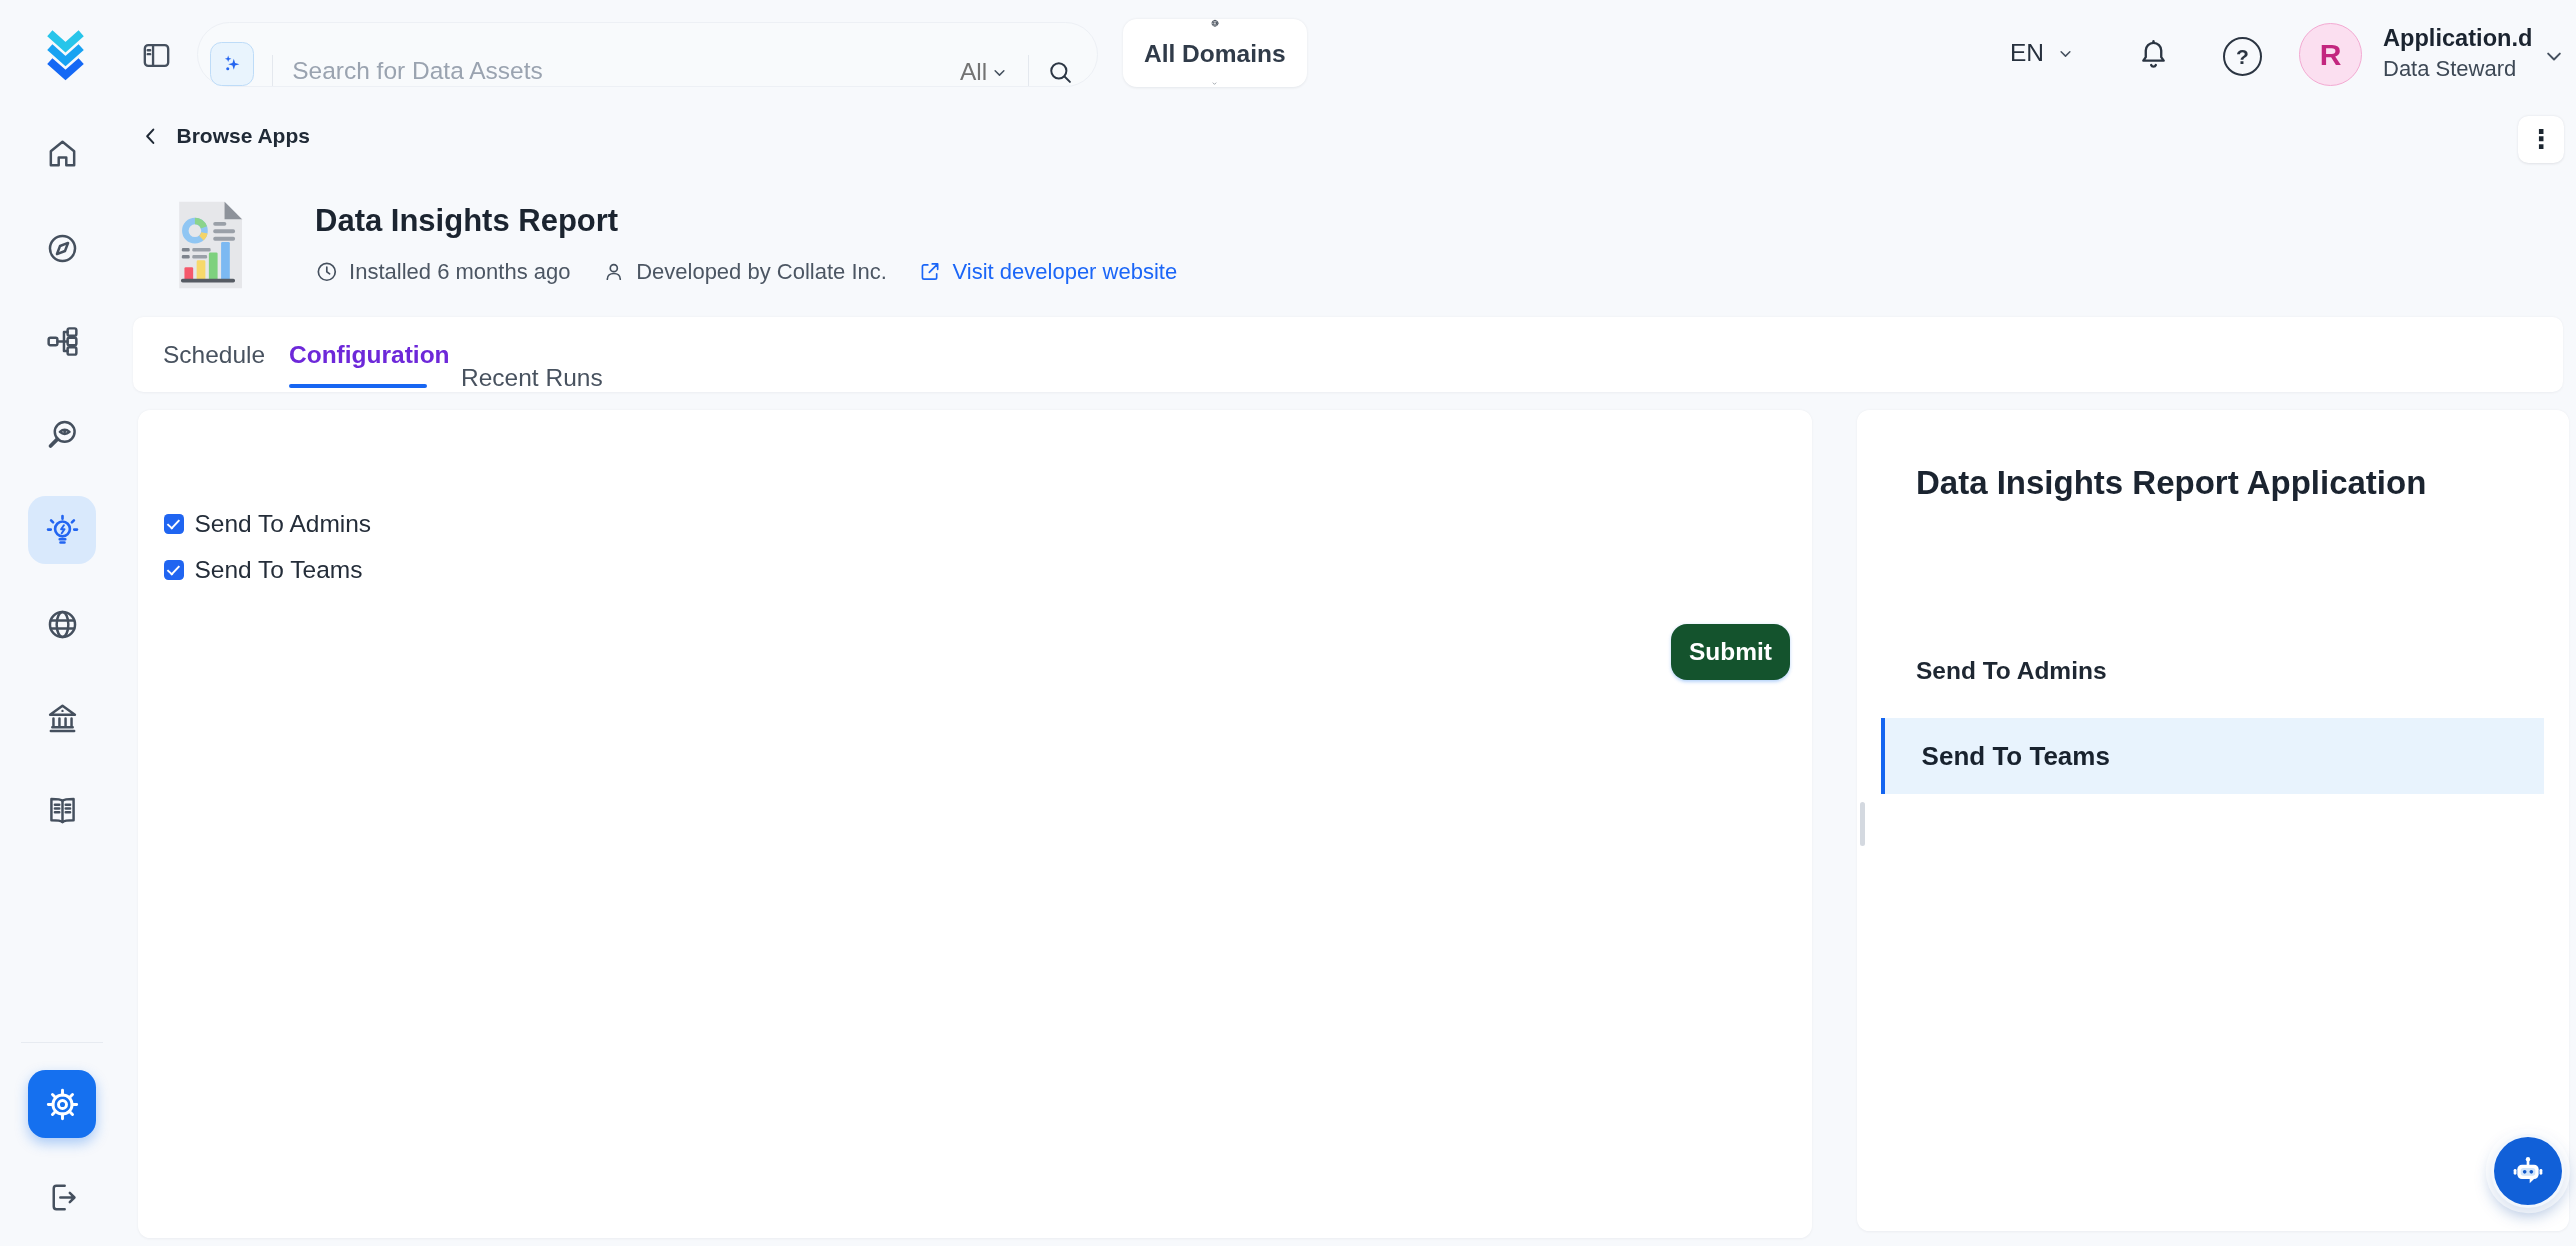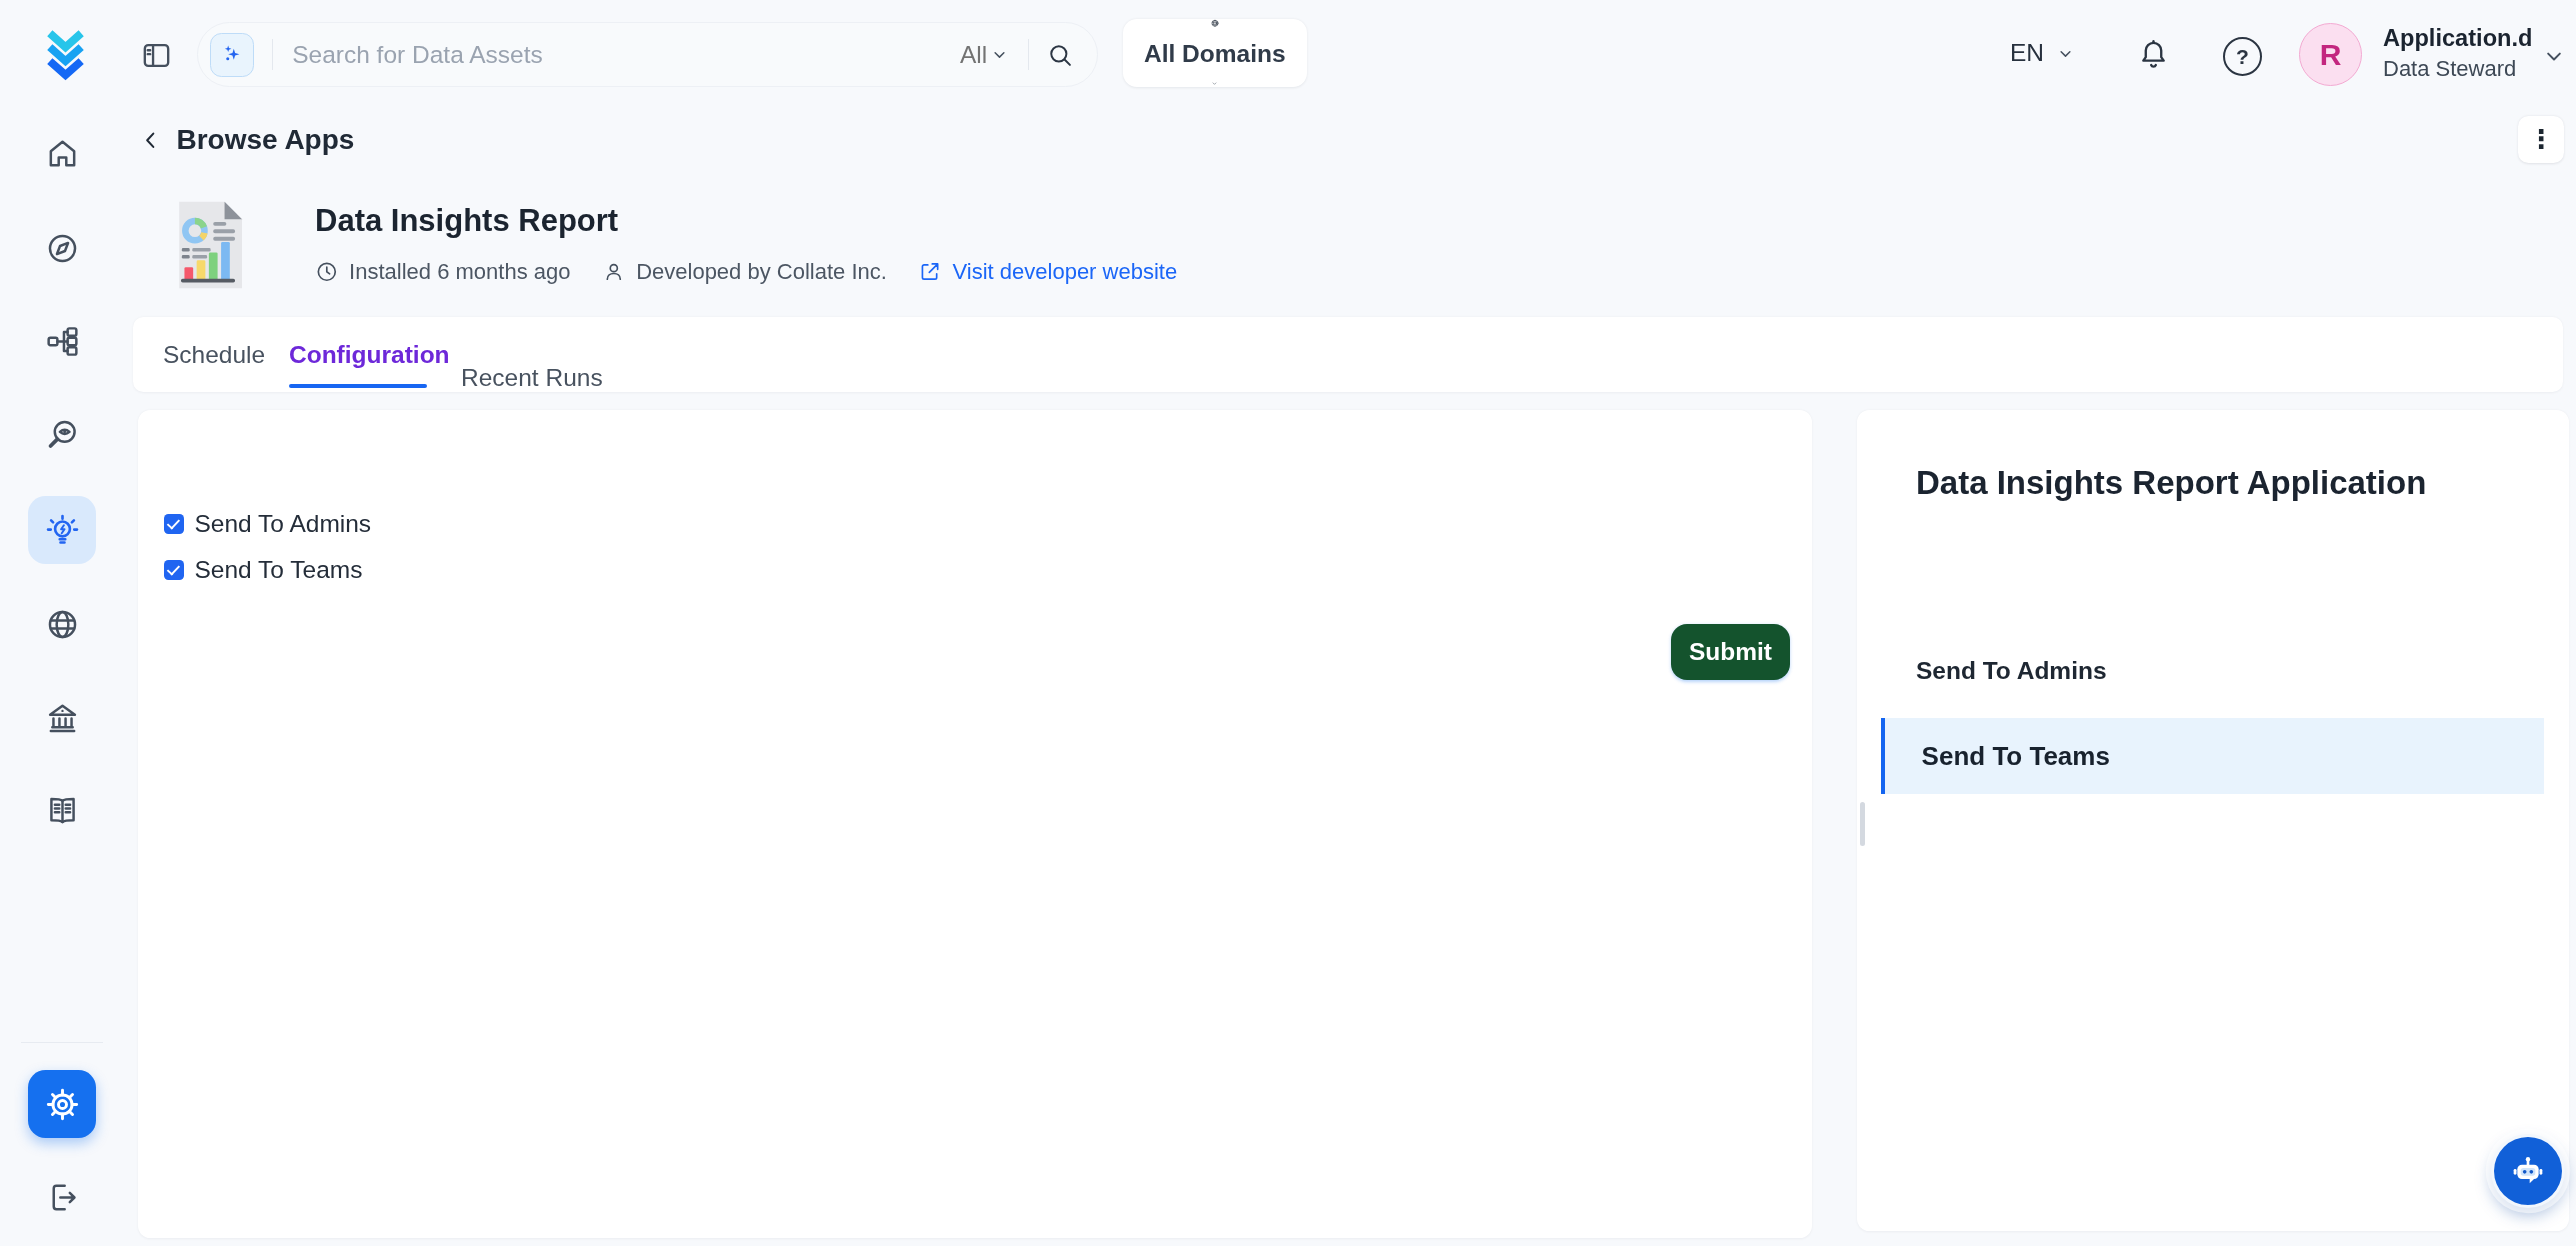--- a/index.html
+++ b/index.html
@@ -14,21 +14,21 @@
   .sidebar{left:0;top:0;width:124px;height:1246px;}
   .side-item{position:absolute;left:28px;width:68px;height:68px;display:flex;align-items:center;justify-content:center;border-radius:17.5px;cursor:pointer;}
   .side-item.active{background:#d9e9fc;}
   .side-item.active .ico{stroke:#2365f1;}
   .side-item.settings{background:#1570ef;box-shadow:0 5.3px 12.3px rgba(21,112,239,.35);}
   .side-item.settings .ico{stroke:#ffffff;}
   .side-divider{position:absolute;left:21px;width:82px;height:0.9px;background:#e7ebf1;}
 
   
   .search-pill{left:197px;top:22px;width:901px;height:65px;background:#f8fafc;border:0.9px solid #edf0f5;
-               border-radius:33px;display:flex;align-items:center;box-sizing:border-box;padding:0 23px 0 12.3px;}
+               border-radius:33px;display:flex;align-items:flex-end;box-sizing:border-box;padding:0 23px 0 12.3px;}
   .sparkle-btn{width:42px;height:42px;border-radius:11.4px;background:#e9f4fd;border:0.9px solid #bedcf8;
                display:flex;align-items:center;justify-content:center;cursor:pointer;}
   .vdiv{width:0.9px;height:31.5px;background:#e4e8ee;margin:0 17.5px;}
   .search-input{flex:1;border:none;outline:none;background:transparent;font-size:24.5px;color:#374151;
                 font-family:inherit;}
   .search-input::placeholder{color:#9aa3b0;}
   .scope{display:flex;align-items:center;gap:2px;font-size:24.5px;color:#737373;cursor:pointer;}
   .domains-pill{left:1123px;top:19px;height:68px;background:#ffffff;border-radius:14px;
                 box-shadow:0 0.9px 2.6px rgba(16,24,40,.08);display:flex;align-items:center;gap:12.3px;
                 padding:0 21px;cursor:pointer;flex-direction:column;}
@@ -38,21 +38,21 @@
   .help-circle{width:35px;height:35px;border:2.1px solid #2b3542;border-radius:50%;display:flex;
                align-items:center;justify-content:center;font-size:21px;font-weight:700;color:#2b3542;}
   .avatar{left:2299px;top:23px;width:61px;height:61px;border-radius:50%;background:#fbdff0;
           border:1.8px solid #f3aad2;display:flex;align-items:center;justify-content:center;
           font-size:30px;font-weight:700;color:#c3267f;cursor:pointer;}
   .user-name{left:2383px;top:24.5px;font-size:23.6px;font-weight:700;color:#1b2430;white-space:nowrap;}
   .user-role{left:2383px;top:56px;font-size:22px;color:#3d4855;white-space:nowrap;}
 
   
   .breadcrumb{left:138px;top:124px;display:flex;align-items:center;gap:14px;cursor:pointer;}
-  .breadcrumb span{font-size:28px;font-weight:600;color:#202a36;}
+  .breadcrumb span{font-size:21px;font-weight:600;color:#202a36;}
   .kebab-btn{left:2518px;top:116px;width:46px;height:47px;background:#ffffff;border-radius:10.5px;
              box-shadow:0 0.9px 2.6px rgba(16,24,40,.1);display:flex;align-items:center;justify-content:center;
              font-size:26px;font-weight:700;color:#1c2630;cursor:pointer;letter-spacing:0;}
   .app-title{left:315px;top:203px;font-size:31px;font-weight:700;color:#1b2430;}
   .meta-row{left:315px;top:259px;display:flex;gap:15.8px;}
   .meta-item{display:flex;align-items:center;gap:10.5px;font-size:22px;color:#4c5663;}
   .meta-link{display:flex;align-items:center;gap:10.5px;font-size:22px;font-weight:500;color:#1b66f7;cursor:pointer;}
 
   
   .tab-card{left:133px;top:317px;width:2430px;height:75px;background:#ffffff;border-radius:10.5px;

